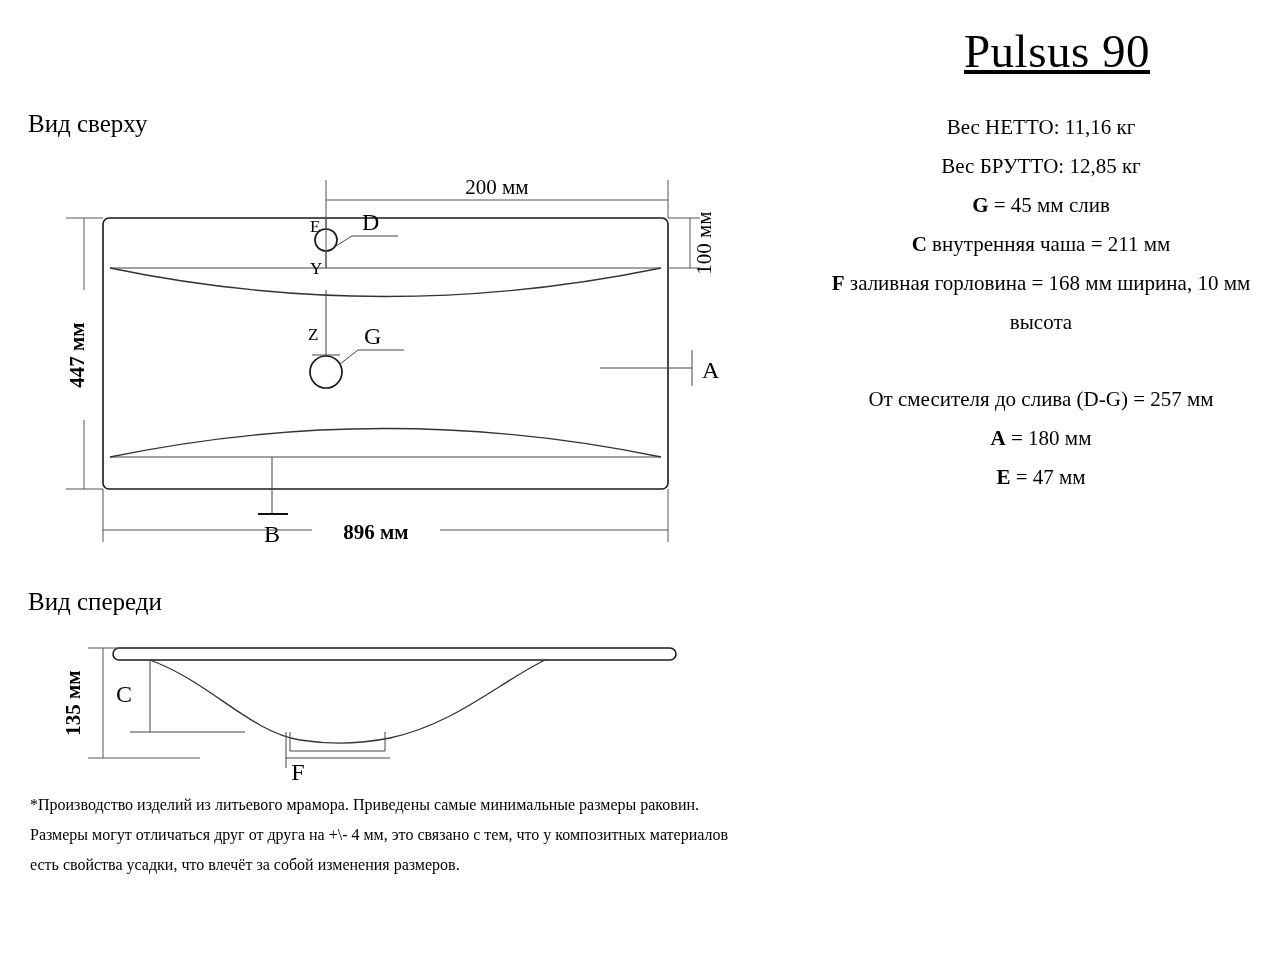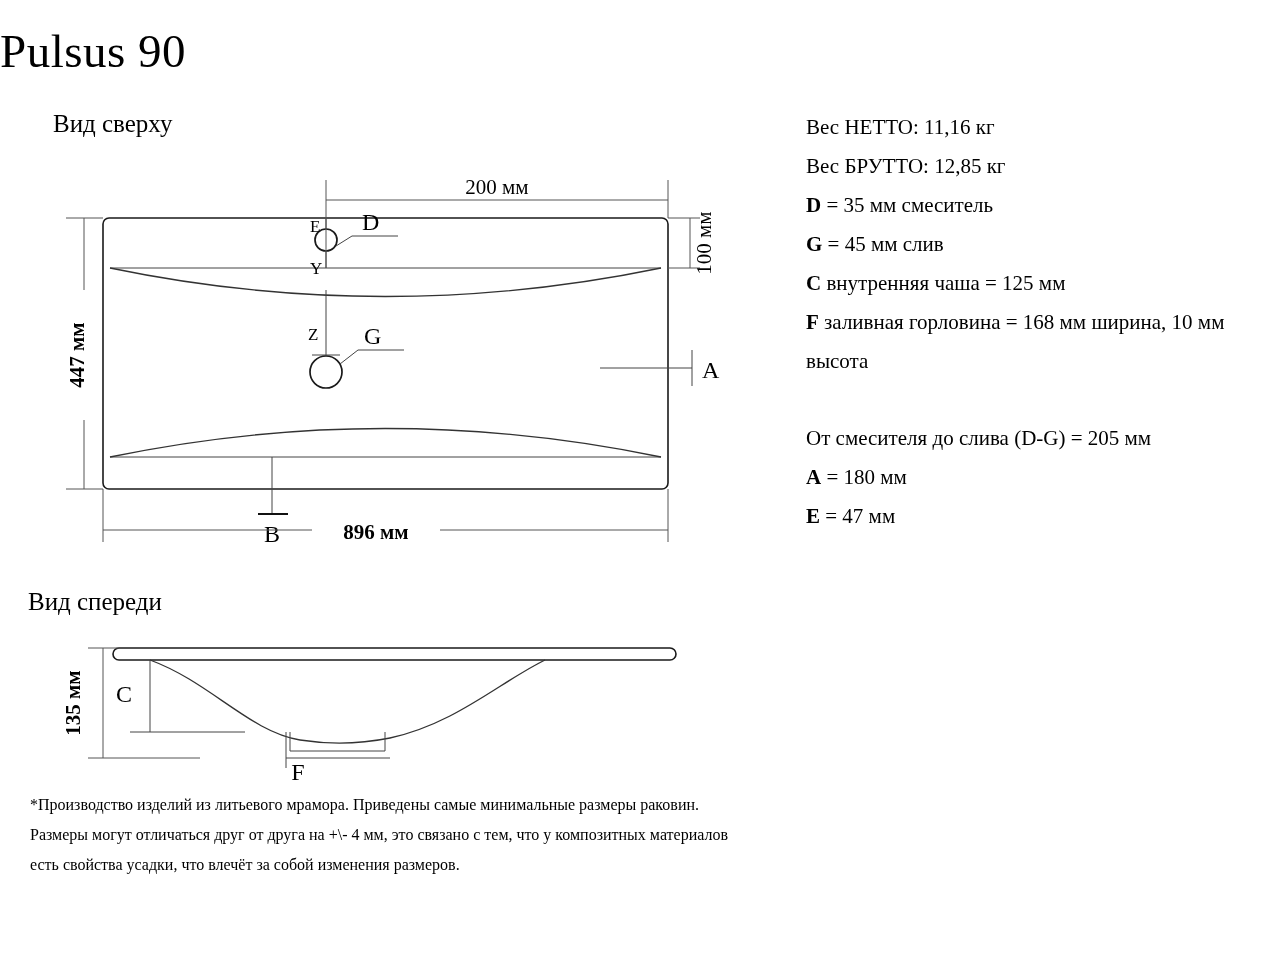--- a/index.html
+++ b/index.html
@@ -14,47 +14,49 @@
     font-family: "Liberation Serif", "DejaVu Serif", serif;
     color: #000000;
     overflow: hidden;
   }
 
   #page-title {
     position: absolute;
     left: 0;
     top: 28px;
     width: 1150px;
-    text-align: left;
+    text-align: right;
     font-size: 47px;
     font-weight: 400;
     letter-spacing: 0.5px;
     line-height: 1;
+    text-decoration: underline;
   }
 
   .view-heading {
     position: absolute;
     font-size: 25px;
     font-weight: 400;
     white-space: nowrap;
   }
-  #heading-top-view { left: 28px; top: 110px; margin-left: 25px; }
+  #heading-top-view { left: 28px; top: 110px; }
   #heading-front-view { left: 28px; top: 588px; }
 
   
   #spec-panel {
     position: absolute;
     left: 806px;
     top: 108px;
     width: 470px;
   }
   .spec-line {
     font-size: 21px;
     line-height: 39px;
     white-space: nowrap;
+    text-align: center;
   }
   .spec-line.wrap { white-space: normal; }
   .spec-line b {
     font-weight: 700;
   }
   #spec-gap { height: 38px; }
 
   
   #footnote {
     position: absolute;
@@ -189,36 +191,33 @@
 </div>
 
 <div id="spec-panel">
   <div class="spec-line">
     <b></b><span>Вес НЕТТО: 11,16 кг</span>
   </div>
   <div class="spec-line">
     <b></b><span>Вес БРУТТО: 12,85 кг</span>
   </div>
   <div class="spec-line">
-    <b>D</b><span> = 35 мм смеситель</span>
-  </div>
-  <div class="spec-line">
     <b>G</b><span> = 45 мм слив</span>
   </div>
   <div class="spec-line">
-    <b>C</b><span> внутренняя чаша = 125 мм</span>
+    <b>C</b><span> внутренняя чаша = 211 мм</span>
   </div>
   <div class="spec-line wrap">
     <b>F</b><span> заливная горловина = 168 мм ширина, 10 мм высота</span>
   </div>
 
   <div id="spec-gap"></div>
 
   <div class="spec-line">
-    <b></b><span>От смесителя до слива (D-G) = 205 мм</span>
+    <b></b><span>От смесителя до слива (D-G) = 257 мм</span>
   </div>
   <div class="spec-line">
     <b>A</b><span> = 180 мм</span>
   </div>
   <div class="spec-line">
     <b>E</b><span> = 47 мм</span>
   </div>
 </div>
 
 <div id="footnote">*Производство изделий из литьевого мрамора. Приведены самые минимальные размеры раковин. Размеры могут отличаться друг от друга на +\- 4 мм, это связано с тем, что у композитных материалов есть свойства усадки, что влечёт за собой изменения размеров.</div>

